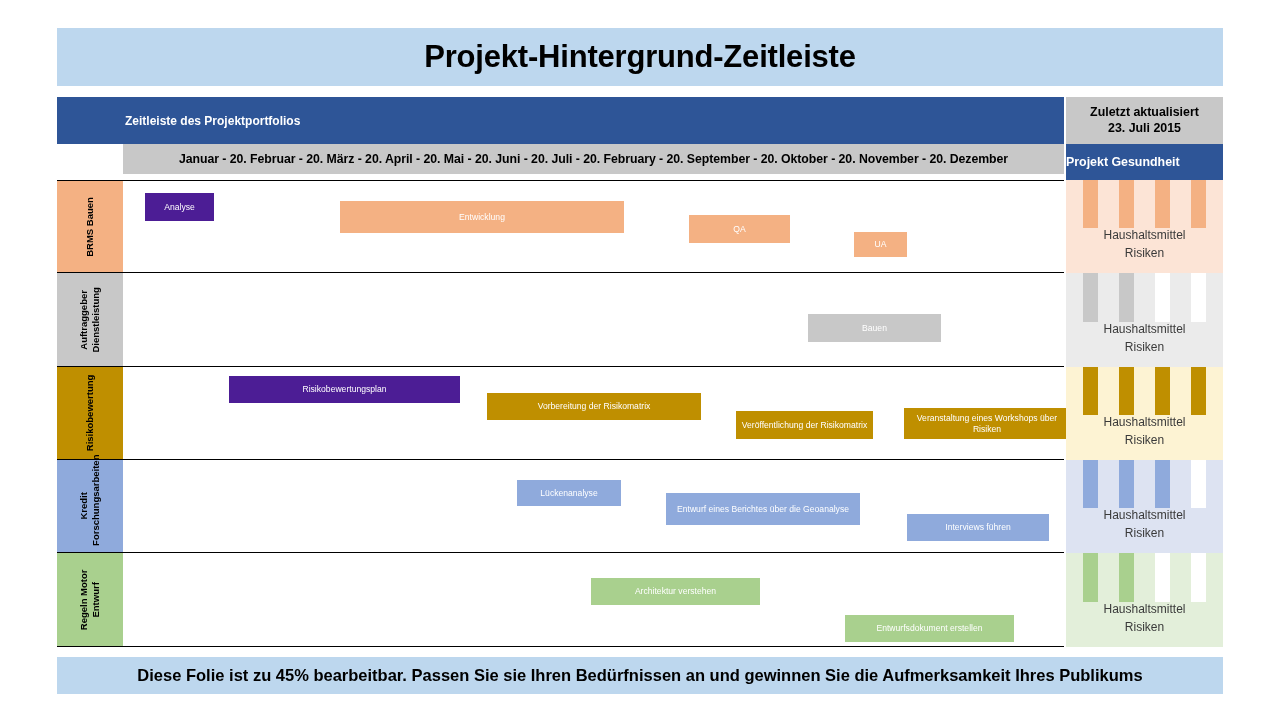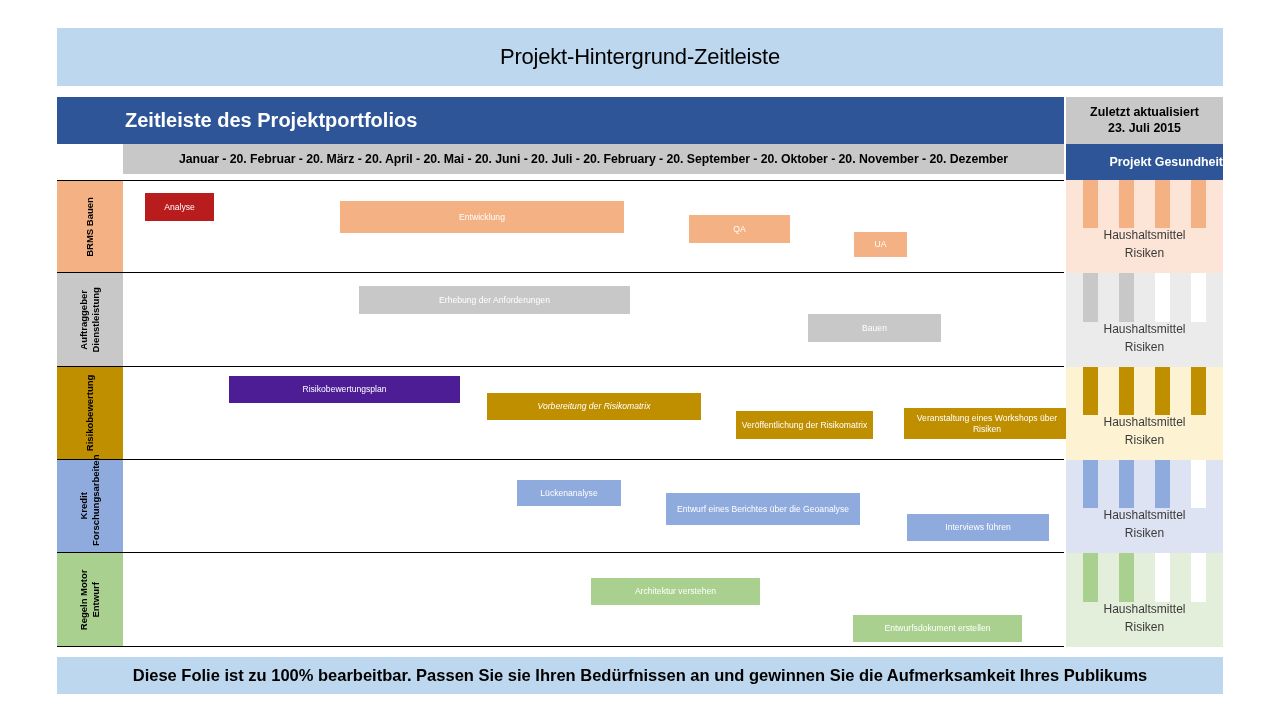--- a/index.html
+++ b/index.html
@@ -21,22 +21,22 @@
     left: 57px;
     top: 28px;
     width: 1166px;
     height: 58px;
     background: #bdd7ee;
     display: flex;
     align-items: center;
     justify-content: center;
   }
   .slide-title span {
-    font-size: 22px;
-    font-weight: normal;
+    font-size: 31px;
+    font-weight: bold;
     color: #000000;
     letter-spacing: -0.2px;
   }
 
   
   .chart-frame {
     position: absolute;
     left: 57px;
     top: 97px;
     width: 1007px;
@@ -48,21 +48,21 @@
     left: 0;
     top: 0;
     width: 1007px;
     height: 47px;
     background: #2e5597;
     display: flex;
     align-items: center;
   }
   .chart-header .h-label {
     color: #ffffff;
-    font-size: 20px;
+    font-size: 12px;
     font-weight: bold;
     margin-left: 68px;
   }
 
   .months-bar {
     position: absolute;
     left: 66px;
     top: 47px;
     width: 941px;
     height: 30px;
@@ -167,21 +167,21 @@
   }
   .side-health {
     position: absolute;
     left: 0;
     top: 47px;
     width: 157px;
     height: 36px;
     background: #2e5597;
     display: flex;
     align-items: center;
-    justify-content: flex-end;
+    justify-content: flex-start;
   }
   .side-health span {
     font-size: 12.4px;
     font-weight: bold;
     color: #ffffff;
   }
 
   .side-rows {
     position: absolute;
     left: 0;
@@ -252,63 +252,62 @@
   <div class="months-bar">
     <span>Januar - 20. Februar - 20. März - 20. April - 20. Mai - 20. Juni - 20. Juli - 20. February - 20. September - 20. Oktober - 20. November - 20. Dezember</span>
   </div>
 
   <div class="rows" id="rows-host">
       <div class="row" style="height: 93px;">
         <div class="row-label" style="background: rgb(244, 177, 131);">
           <div class="vtext">BRMS Bauen</div>
         </div>
         <div class="row-track">
-          <div class="task" style="left: 22px; width: 69px; top: 12px; height: 28px; background: #b91c1c;">Analyse</div>
+          <div class="task" style="left: 22px; width: 69px; top: 12px; height: 28px; background: #4c1d95;">Analyse</div>
           <div class="task" style="left: 217px; width: 284px; top: 20px; height: 32px; background: rgb(244, 177, 131);">Entwicklung</div>
           <div class="task" style="left: 566px; width: 101px; top: 34px; height: 28px; background: rgb(244, 177, 131);">QA</div>
           <div class="task" style="left: 731px; width: 53px; top: 51px; height: 25px; background: rgb(244, 177, 131);">UA</div>
         </div>
       </div>
       <div class="row" style="height: 94px;">
         <div class="row-label" style="background: rgb(200, 200, 200);">
           <div class="vtext">Auftraggeber Dienstleistung</div>
         </div>
         <div class="row-track">
-          <div class="task" style="left: 236px; width: 271px; top: 13px; height: 28px; background: rgb(200, 200, 200);">Erhebung der Anforderungen</div>
           <div class="task" style="left: 685px; width: 133px; top: 41px; height: 28px; background: rgb(200, 200, 200);">Bauen</div>
         </div>
       </div>
       <div class="row" style="height: 93px;">
         <div class="row-label" style="background: rgb(191, 143, 0);">
           <div class="vtext">Risikobewertung</div>
         </div>
         <div class="row-track">
           <div class="task" style="left: 106px; width: 231px; top: 9px; height: 27px; background: #4c1d95;">Risikobewertungsplan</div>
-          <div class="task" style="left: 364px; width: 214px; top: 26px; height: 27px; background: rgb(191, 143, 0); font-style: italic;">Vorbereitung der Risikomatrix</div>
+          <div class="task" style="left: 364px; width: 214px; top: 26px; height: 27px; background: rgb(191, 143, 0);">Vorbereitung der Risikomatrix</div>
           <div class="task" style="left: 613px; width: 137px; top: 44px; height: 28px; background: rgb(191, 143, 0); text-align: center;">Veröffentlichung der Risikomatrix</div>
           <div class="task" style="left: 781px; width: 166px; top: 41px; height: 31px; background: rgb(191, 143, 0);">Veranstaltung eines Workshops über Risiken</div>
         </div>
       </div>
       <div class="row" style="height: 93px;">
         <div class="row-label" style="background: rgb(143, 170, 220);">
           <div class="vtext">Kredit Forschungsarbeiten</div>
         </div>
         <div class="row-track">
           <div class="task" style="left: 394px; width: 104px; top: 20px; height: 26px; background: rgb(143, 170, 220);">Lückenanalyse</div>
           <div class="task" style="left: 543px; width: 194px; top: 33px; height: 32px; background: rgb(143, 170, 220);">Entwurf eines Berichtes über die Geoanalyse</div>
           <div class="task" style="left: 784px; width: 142px; top: 54px; height: 27px; background: rgb(143, 170, 220);">Interviews führen</div>
         </div>
       </div>
       <div class="row" style="height: 94px;">
         <div class="row-label" style="background: rgb(169, 208, 142);">
           <div class="vtext">Regeln Motor Entwurf</div>
         </div>
         <div class="row-track">
           <div class="task" style="left: 468px; width: 169px; top: 25px; height: 27px; background: rgb(169, 208, 142);">Architektur verstehen</div>
-          <div class="task" style="left: 722px; width: 169px; top: 62px; height: 27px; background: rgb(169, 208, 142); margin-left: 8px;">Entwurfsdokument erstellen</div>
+          <div class="task" style="left: 722px; width: 169px; top: 62px; height: 27px; background: rgb(169, 208, 142);">Entwurfsdokument erstellen</div>
         </div>
       </div>
     </div>
 </div>
 
 <div class="side-panel">
   <div class="side-updated">
     <div>Zuletzt aktualisiert</div>
     <div>23. Juli 2015</div>
   </div>
@@ -373,14 +372,14 @@
         </div>
         <div class="side-caption" style="bottom: 11px;">
           <div>Haushaltsmittel</div>
           <div>Risiken</div>
         </div>
       </div>
     </div>
 </div>
 
 <div class="slide-footer">
-  <span>Diese Folie ist zu 100% bearbeitbar. Passen Sie sie Ihren Bedürfnissen an und gewinnen Sie die Aufmerksamkeit Ihres Publikums</span>
+  <span>Diese Folie ist zu 45% bearbeitbar. Passen Sie sie Ihren Bedürfnissen an und gewinnen Sie die Aufmerksamkeit Ihres Publikums</span>
 </div>
 
 </body></html>

